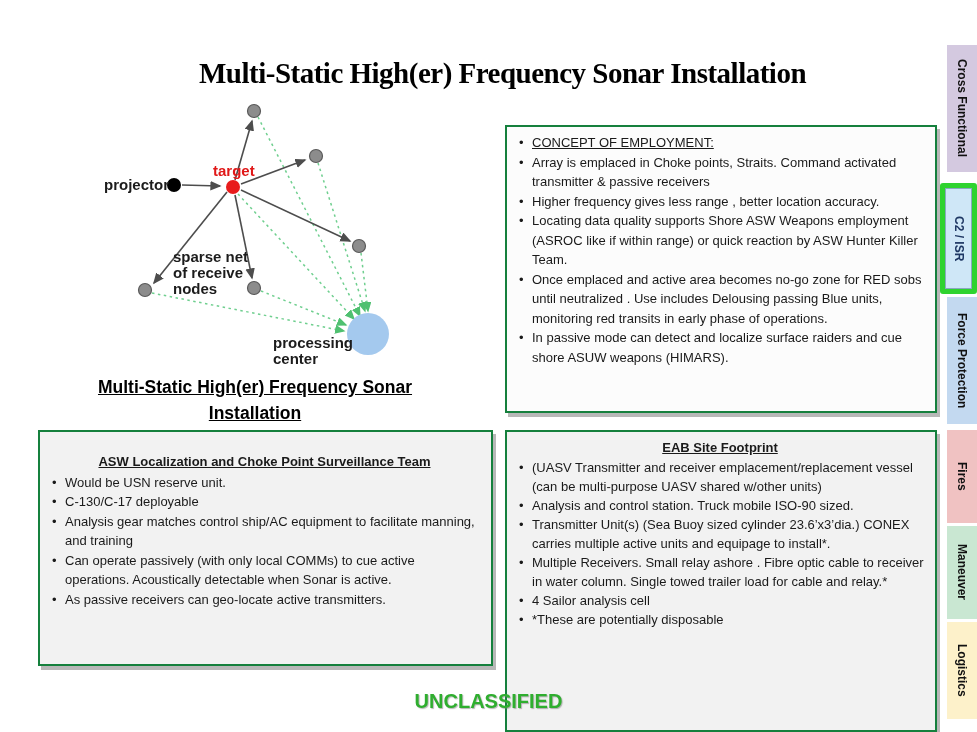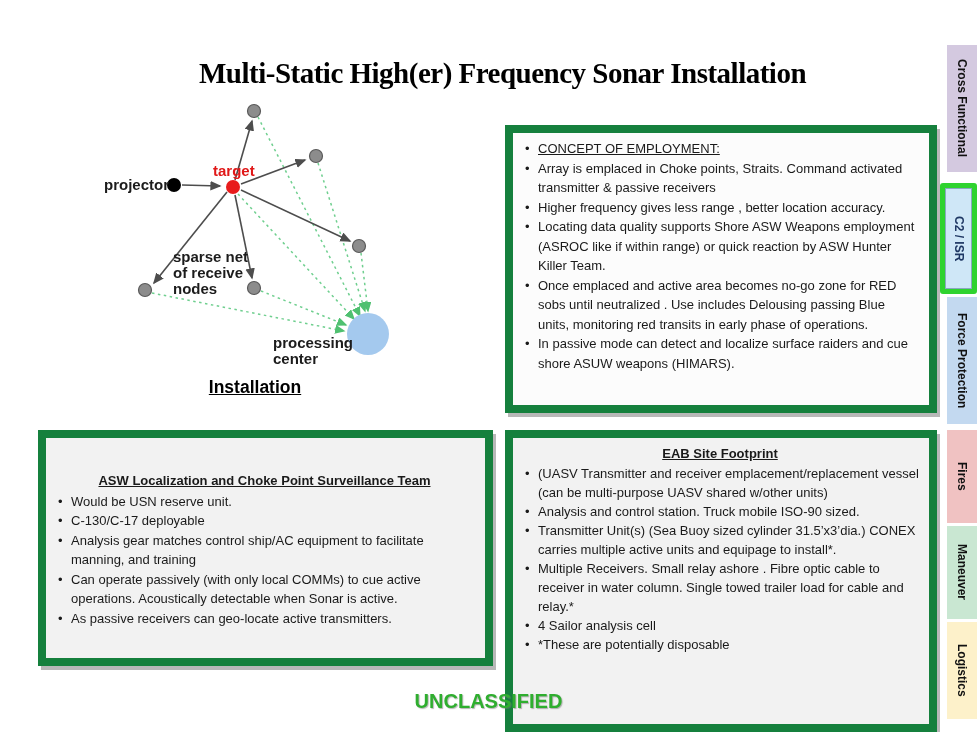--- a/index.html
+++ b/index.html
@@ -24,27 +24,27 @@
   .lbl-target{left:136px;top:73px;color:#e01818;margin-left:17px;}
   .lbl-sparse{left:113px;top:159px;}
   .lbl-processing{left:213px;top:245px;}
   .diagram-caption{
     position:absolute;left:40px;top:374px;width:430px;text-align:center;
     font-size:17.5px;font-weight:bold;line-height:26px;color:#000;
   }
   .diagram-caption span{text-decoration:underline;}
   
   .pbox{
-    position:absolute;border:8px solid #15803d;
+    position:absolute;border:2px solid #15803d;
     box-shadow:3px 4px 0 #b8b8b8;
     font-size:13px;line-height:19.5px;color:#1a1a1a;
     padding:6px 10px 6px 8px;box-sizing:border-box;
   }
   .concept-box{left:505px;top:125px;width:432px;height:288px;background:#fcfcfc;}
-  .asw-box{left:38px;top:430px;width:455px;height:236px;background:#f2f2f2;padding-top:33px;}
+  .asw-box{left:38px;top:430px;width:455px;height:236px;background:#f2f2f2;padding-top:20px;}
   .eab-box{left:505px;top:430px;width:432px;height:302px;background:#f2f2f2;line-height:19px;}
   .pbox ul{margin:0;padding:0;list-style:none;}
   .pbox li{position:relative;padding-left:17px;margin:0;}
   .pbox li::before{content:"\2022";position:absolute;left:4px;top:0;}
   .box-heading{text-align:center;font-weight:bold;text-decoration:underline;margin:0 0 1px 0;}
   li.bullet-heading{font-weight:normal;}
   li.bullet-heading span{text-decoration:underline;}
   
   .classification{
     position:absolute;left:0;top:690px;width:977px;text-align:center;
@@ -126,20 +126,21 @@
   <div class="dlabel lbl-projector">projector</div>
   <div class="dlabel lbl-target">target</div>
   <div class="dlabel lbl-sparse">sparse net
 of receive
 nodes</div>
   <div class="dlabel lbl-processing">processing
 center</div>
 </div>
 
 <div class="diagram-caption">
+  <div><span>Multi-Static High(er) Frequency Sonar</span></div>
   <div><span>Installation</span></div>
 </div>
 
 <div class="pbox concept-box">
   <ul>
     <li class="bullet-heading"><span>CONCEPT OF EMPLOYMENT:</span></li>
   <li>Array is emplaced in Choke points, Straits.  Command activated transmitter &amp; passive receivers</li>
       <li>Higher frequency gives less range ,  better location  accuracy.</li>
       <li>Locating data quality supports Shore ASW Weapons employment (ASROC like if within range) or quick reaction by ASW Hunter Killer  Team.</li>
       <li>Once emplaced and active area becomes no-go zone for RED sobs until neutralized .  Use includes  Delousing passing Blue units, monitoring red transits  in early phase of operations.</li>
@@ -156,21 +157,21 @@
       <li>Can operate passively (with only local COMMs) to cue active operations.  Acoustically detectable when Sonar is active.</li>
       <li>As passive receivers can geo-locate active transmitters.</li>
     </ul>
 </div>
 
 <div class="pbox eab-box">
   <div class="box-heading">EAB Site Footprint</div>
   <ul>
       <li>(UASV Transmitter and receiver emplacement/replacement vessel (can be multi-purpose UASV shared w/other units)</li>
       <li>Analysis and control station. Truck mobile ISO-90 sized.</li>
-      <li>Transmitter Unit(s) (Sea Buoy sized cylinder 31.5’x3’dia.) CONEX carries multiple active units and equipage to install*.</li>
+      <li>Transmitter Unit(s) (Sea Buoy sized cylinder 23.6’x3’dia.) CONEX carries multiple active units and equipage to install*.</li>
       <li>Multiple Receivers. Small relay ashore .  Fibre optic cable to receiver in water column.  Single towed trailer load for cable and relay.*</li>
       <li>4 Sailor analysis cell</li>
       <li>*These are potentially disposable</li>
     </ul>
 </div>
 
 <div class="classification">UNCLASSIFIED</div>
 
 <div class="tab tab-cross">Cross Functional</div>
 <div class="tab-c2-frame">

